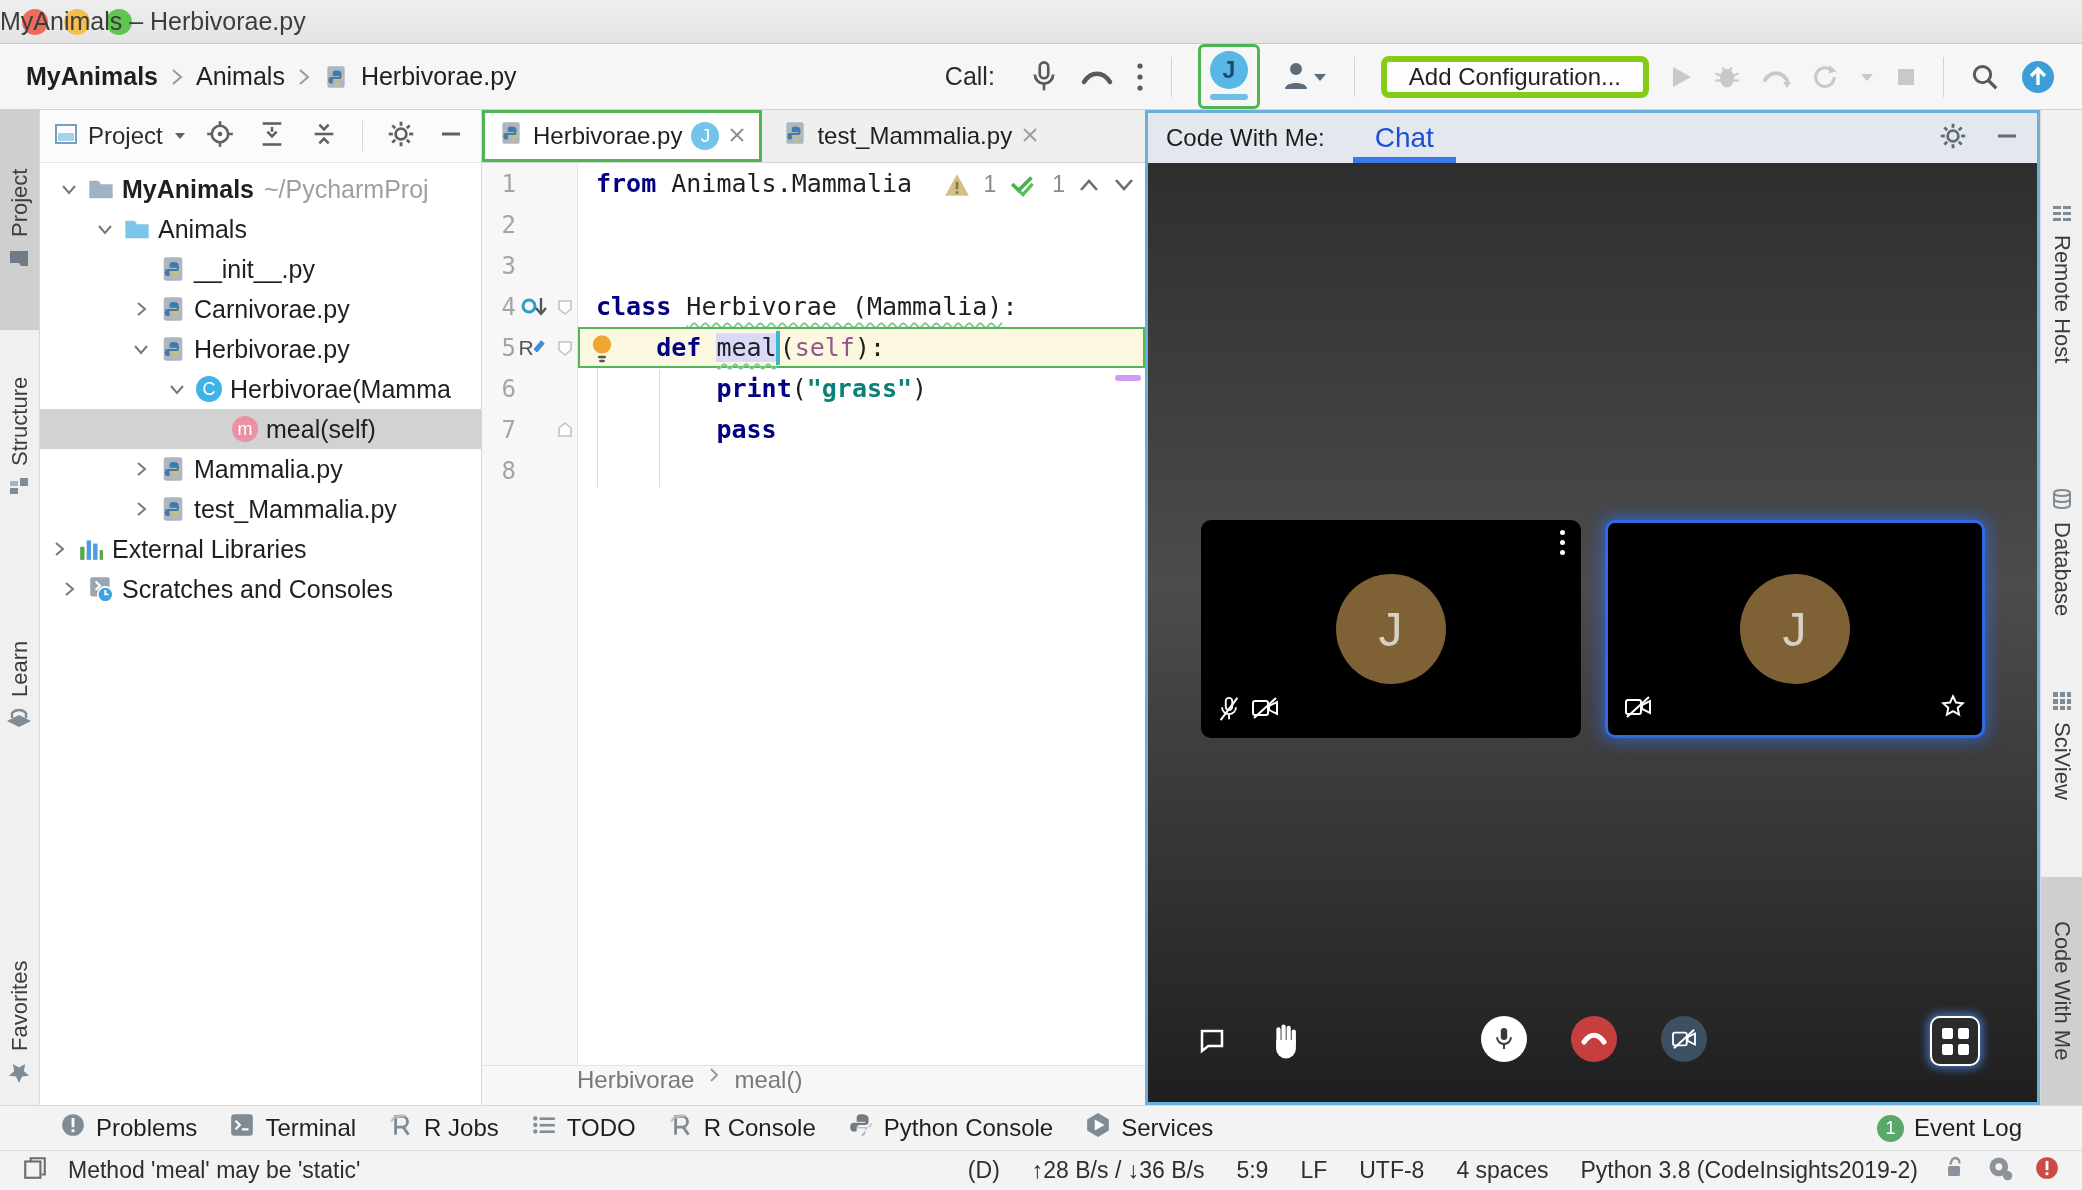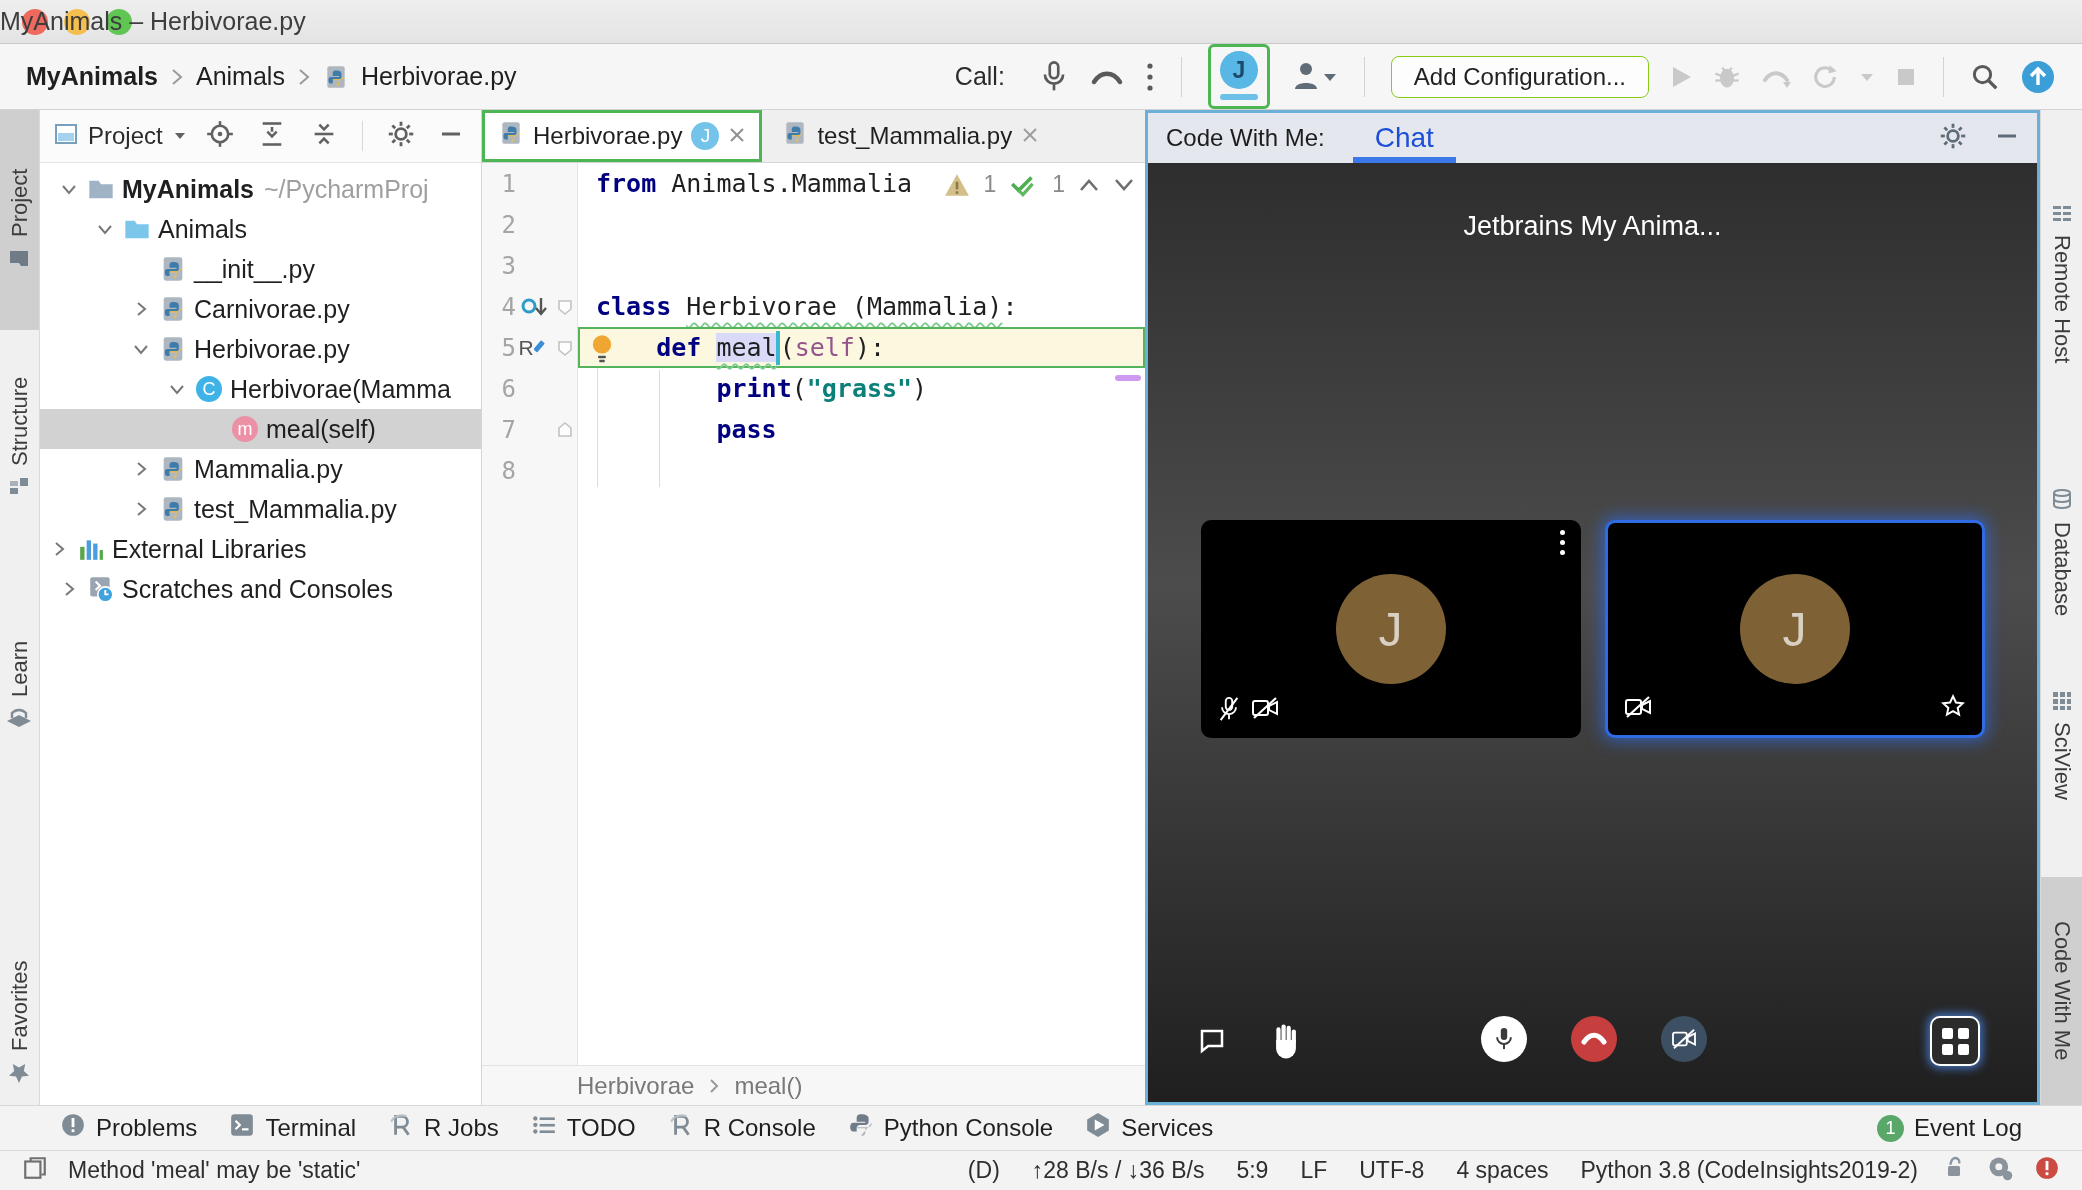--- a/index.html
+++ b/index.html
@@ -23,21 +23,21 @@
   .crumb-sep { color:#9a9a9a; display:flex; }
   .toolbar-spacer { flex:1; }
   .tb-right { display:flex; align-items:center; gap:20px; }
   .call-label { font-size:25px; color:#2a2a2a; margin-right:14px; }
   .tb-icon { display:flex; align-items:center; justify-content:center; }
   .tb-div { width:1px; height:40px; background:#d2d2d2; margin:0 6px; }
   .avatar-box { border:3px solid #4db551; border-radius:6px; padding:4px 9px 6px; display:flex; flex-direction:column; align-items:center; }
   .avatar-circ { width:38px; height:38px; border-radius:50%; background:#58b7e5; color:#1d4a6b; font-size:23px; font-weight:bold;
                  display:flex; align-items:center; justify-content:center; }
   .avatar-underline { width:38px; height:6px; border-radius:3px; background:#6cc0e8; margin-top:5px; }
-  .add-config { height:42px; border:1px solid #84cc16; border-radius:8px; background:#fdfdfd; font-size:24px; color:#222;
+  .add-config { height:42px; border:6px solid #84cc16; border-radius:8px; background:#fdfdfd; font-size:24px; color:#222;
                 padding:0 22px; display:flex; align-items:center; }
 
   
   .main { flex:1; display:flex; min-height:0; }
 
   
   .stripe { width:40px; background:#f0f0f0; display:flex; flex-direction:column; align-items:center; font-size:22px; color:#3c3c3c; }
   .stripe-left { border-right:1px solid #dadada; }
   .stripe-right { width:42px; border-left:1px solid #dadada; }
   .stripe-item { display:flex; align-items:center; justify-content:center; gap:10px; padding:12px 0; width:100%; }
@@ -82,21 +82,21 @@
   .tok-param { color:#94558d; }
   .tok-wavy { text-decoration:underline wavy #7ecb8f 2px; text-underline-offset:7px; }
   .tok-sel { background:#d8daf8; text-decoration:underline wavy #7ecb8f 2px; text-underline-offset:7px; }
   .caret { display:inline-block; width:4px; height:34px; background:#3db7cf; vertical-align:middle; margin-left:-1px; }
   .bulb { position:absolute; left:8px; top:4px; }
   .indent-guide { position:absolute; width:1px; background:#dcdcdc; }
   .inspections { position:absolute; top:8px; right:10px; display:flex; align-items:center; gap:13px;
                  font-family:"Liberation Sans",sans-serif; font-size:23px; color:#8a8a8a; }
   .scroll-mark { position:absolute; right:4px; top:212px; width:26px; height:6px; border-radius:3px; background:#cf9aef; }
   .ed-breadcrumb { height:40px; flex:0 0 40px; background:#f7f7f7; border-top:1px solid #e2e2e2; display:flex;
-                   align-items:center; gap:14px; padding-left:95px; font-size:24px; color:#787878; }
+                   align-items:flex-start; gap:14px; padding-left:95px; font-size:24px; color:#787878; }
 
   
   .cwm { width:895px; border:3px solid #6cb0da; display:flex; flex-direction:column; background:#e4e8ee; }
   .cwm-header { height:50px; flex:0 0 50px; display:flex; align-items:center; padding:0 18px; gap:28px; }
   .cwm-label { font-size:24px; color:#1d1d1d; }
   .cwm-tab { height:100%; display:flex; align-items:center; padding:0 22px; position:relative; font-size:28px; color:#1d4ed8; }
   .cwm-tab .underline { position:absolute; left:0; right:0; bottom:0; height:6px; background:#3c78e8; }
   .cwm-hspacer { flex:1; }
   .video { flex:1; position:relative; background:linear-gradient(180deg,#2e2e2e 0%,#4c4c4c 45%,#1f1f1f 100%); }
   .call-title { position:absolute; top:48px; left:0; right:0; text-align:center; color:#fff; font-size:27px; }
@@ -659,21 +659,20 @@
                 <line x1="17" y1="17" x2="19.4" y2="19.4"></line>
                 <line x1="19.4" y1="4.6" x2="17" y2="7"></line>
                 <line x1="7" y1="17" x2="4.6" y2="19.4"></line>
               </g>
             </svg></span>
         <span><svg width="24" height="24" viewBox="0 0 24 24">
               <line x1="3" y1="12" x2="21" y2="12" stroke="#5f6b76" stroke-width="3"></line>
             </svg></span>
       </div>
       <div class="video">
-        <div class="call-title">Jetbrains My Anima...</div>
         <div class="tiles">
           <div class="tile">
             <div class="tile-menu">
                 <i></i>
                 <i></i>
                 <i></i>
               </div>
             <div class="tile-avatar">J</div>
             <div class="tile-bl">
               <span><svg width="24" height="26" viewBox="0 0 24 28">

